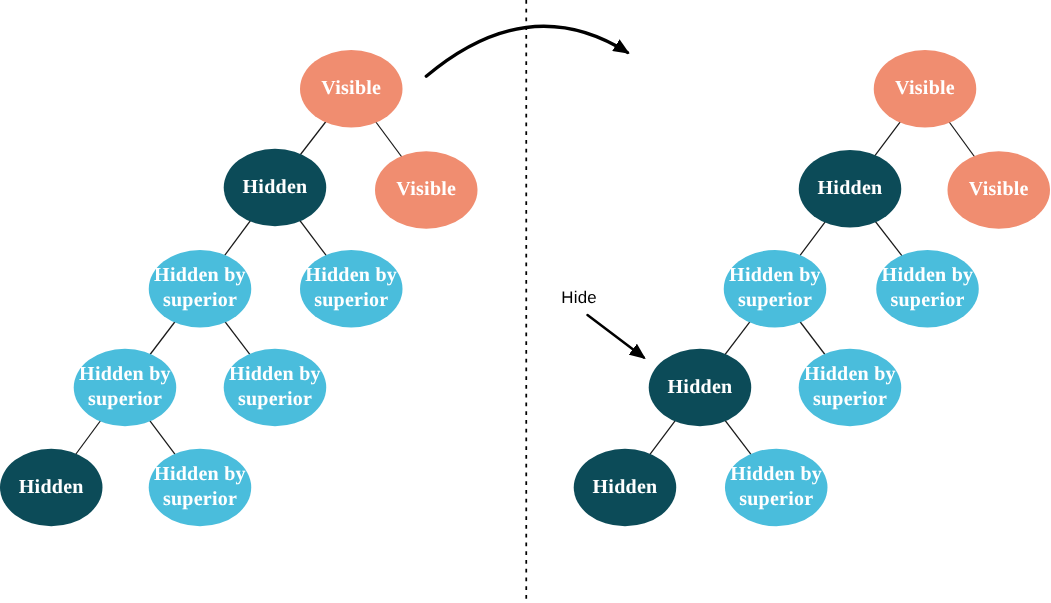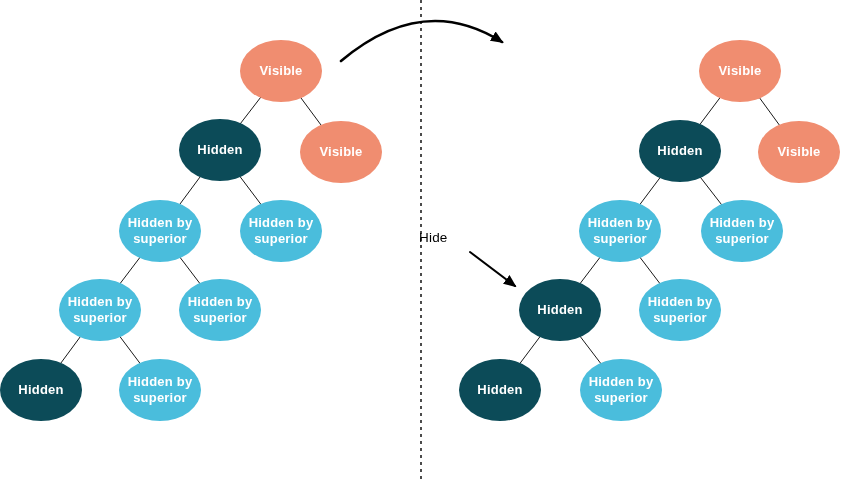--- a/index.html
+++ b/index.html
@@ -48,33 +48,34 @@
   .node {
     position: absolute;
     width: 82px;
     height: 62px;
     border-radius: 50%;
     display: flex;
     align-items: center;
     justify-content: center;
     text-align: center;
     color: var(--color-node-text, #fff);
-    font-size: 13px;
+    font-size: 16px;
     font-weight: 600;
     line-height: 1.25;
     letter-spacing: 0.2px;
     box-sizing: border-box;
     padding: 2px 1px;
+    font-family: Liberation Serif, serif;
   }
   .node--visible { background: var(--color-visible, #F08D70); }
   .node--hidden { background: var(--color-hidden, #0C4B58); }
   .node--hidden-by-superior { background: var(--color-hidden-by-superior, #4ABDDC); }
   .label-hide {
     position: absolute;
-    left: 419px;
+    left: 449px;
     top: 230px;
     font-size: 13.5px;
     font-weight: 500;
     color: var(--color-annotation, #000);
     letter-spacing: 0.2px;
   }
 </style>
 </head>
 <body>
 

